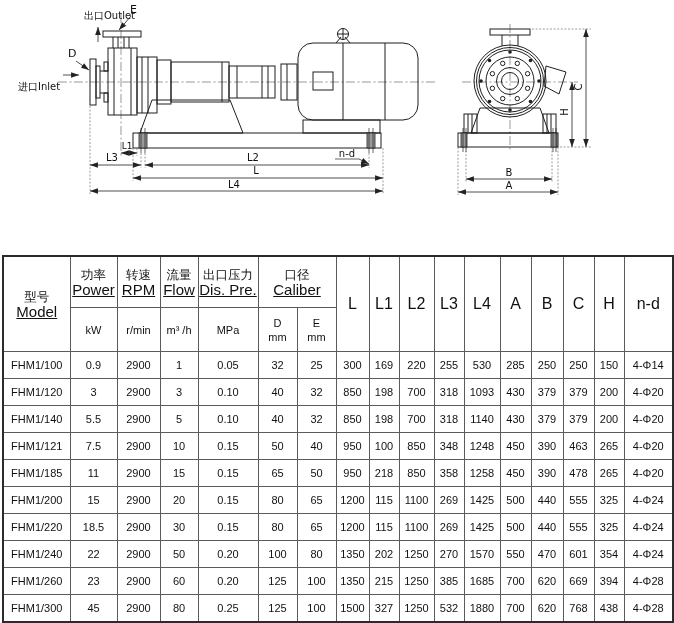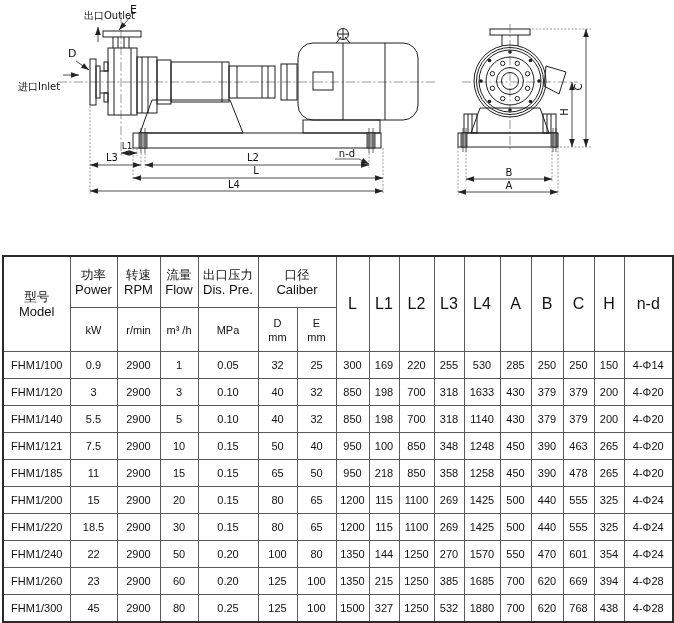--- a/index.html
+++ b/index.html
@@ -16,21 +16,21 @@
   .lbl{font-size:10px;}
   .lbl-lg{font-size:11px;}
   .lbl-sm{font-size:9px;}
   table.spec{border-collapse:collapse;table-layout:fixed;width:670px;margin:50px 0 0 2px;border:2px solid #2b2b2b;background:#fff;}
   .spec th,.spec td{border:1px solid #5a5a5a;text-align:center;vertical-align:middle;padding:0;overflow:hidden;}
   .spec th{font-weight:400;}
   .spec thead tr.h1 th{height:50px;}
   .spec thead tr.h2 th{height:43px;}
   .spec td{height:26px;font-size:11px;}
   .zh{font-size:12.5px;line-height:16px;}
-  .en{font-size:13px;line-height:14px;}
+  .en{font-size:15px;line-height:14px;text-decoration:underline;}
   .unit{font-size:11px;line-height:14px;}
 </style>
 </head>
 <body>
 
 <div>
 
   <svg class="drawing" viewBox="0 0 674 205">
     <defs>
       <marker id="arw" viewBox="0 0 10 8" markerWidth="11" markerHeight="8.8" refX="9.5" refY="4" orient="auto-start-reverse">
@@ -338,21 +338,21 @@
       <td>3</td>
       <td>2900</td>
       <td>3</td>
       <td>0.10</td>
       <td>40</td>
       <td>32</td>
       <td>850</td>
       <td>198</td>
       <td>700</td>
       <td>318</td>
-      <td>1633</td>
+      <td>1093</td>
       <td>430</td>
       <td>379</td>
       <td>379</td>
       <td>200</td>
       <td>4-Φ20</td>
     </tr>
         <tr>
       <td>FHM1/140</td>
       <td>5.5</td>
       <td>2900</td>
@@ -449,21 +449,21 @@
     </tr>
         <tr>
       <td>FHM1/240</td>
       <td>22</td>
       <td>2900</td>
       <td>50</td>
       <td>0.20</td>
       <td>100</td>
       <td>80</td>
       <td>1350</td>
-      <td>144</td>
+      <td>202</td>
       <td>1250</td>
       <td>270</td>
       <td>1570</td>
       <td>550</td>
       <td>470</td>
       <td>601</td>
       <td>354</td>
       <td>4-Φ24</td>
     </tr>
         <tr>

